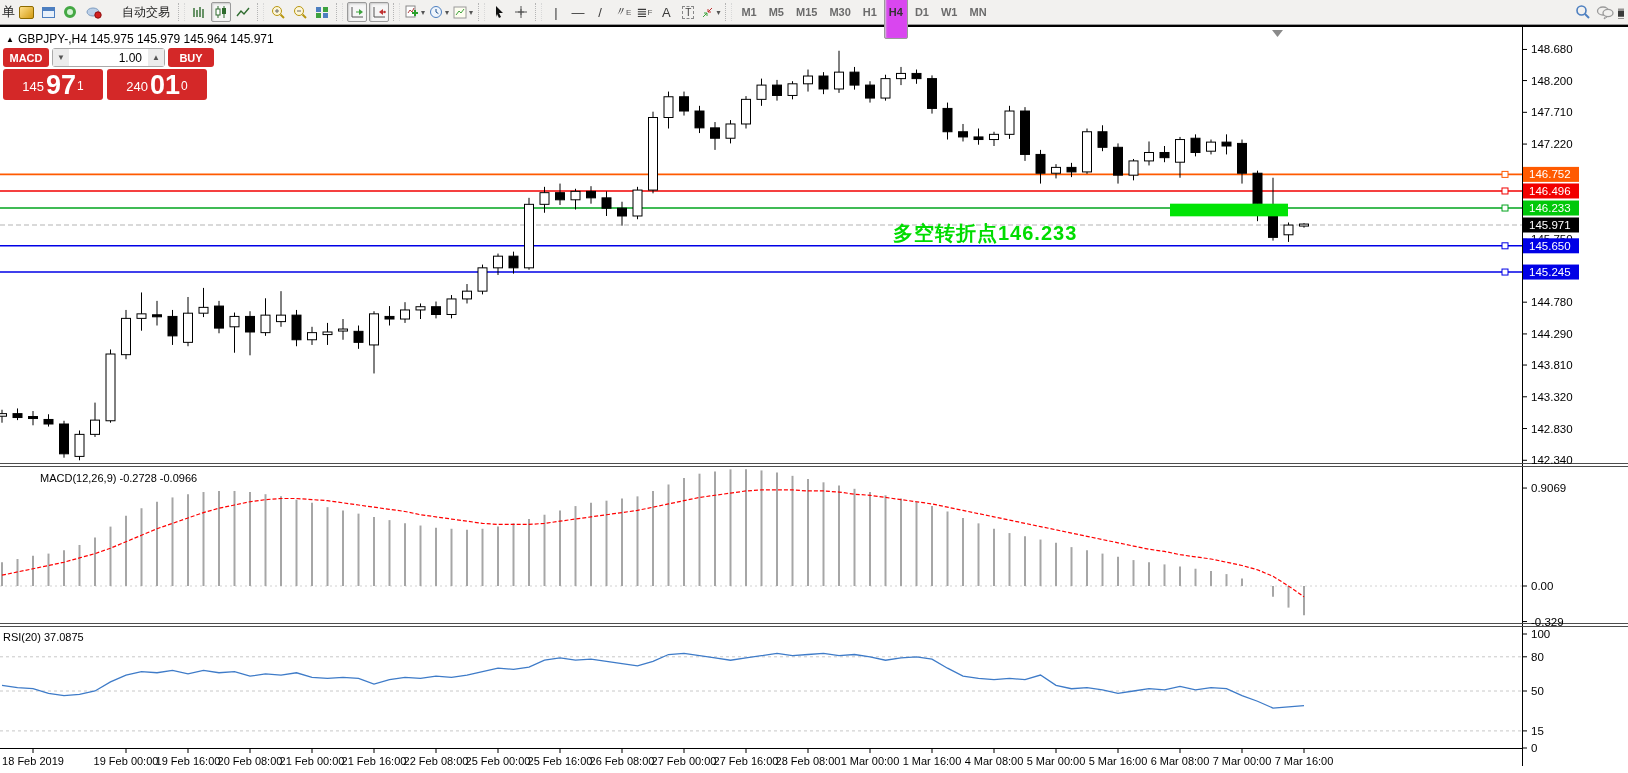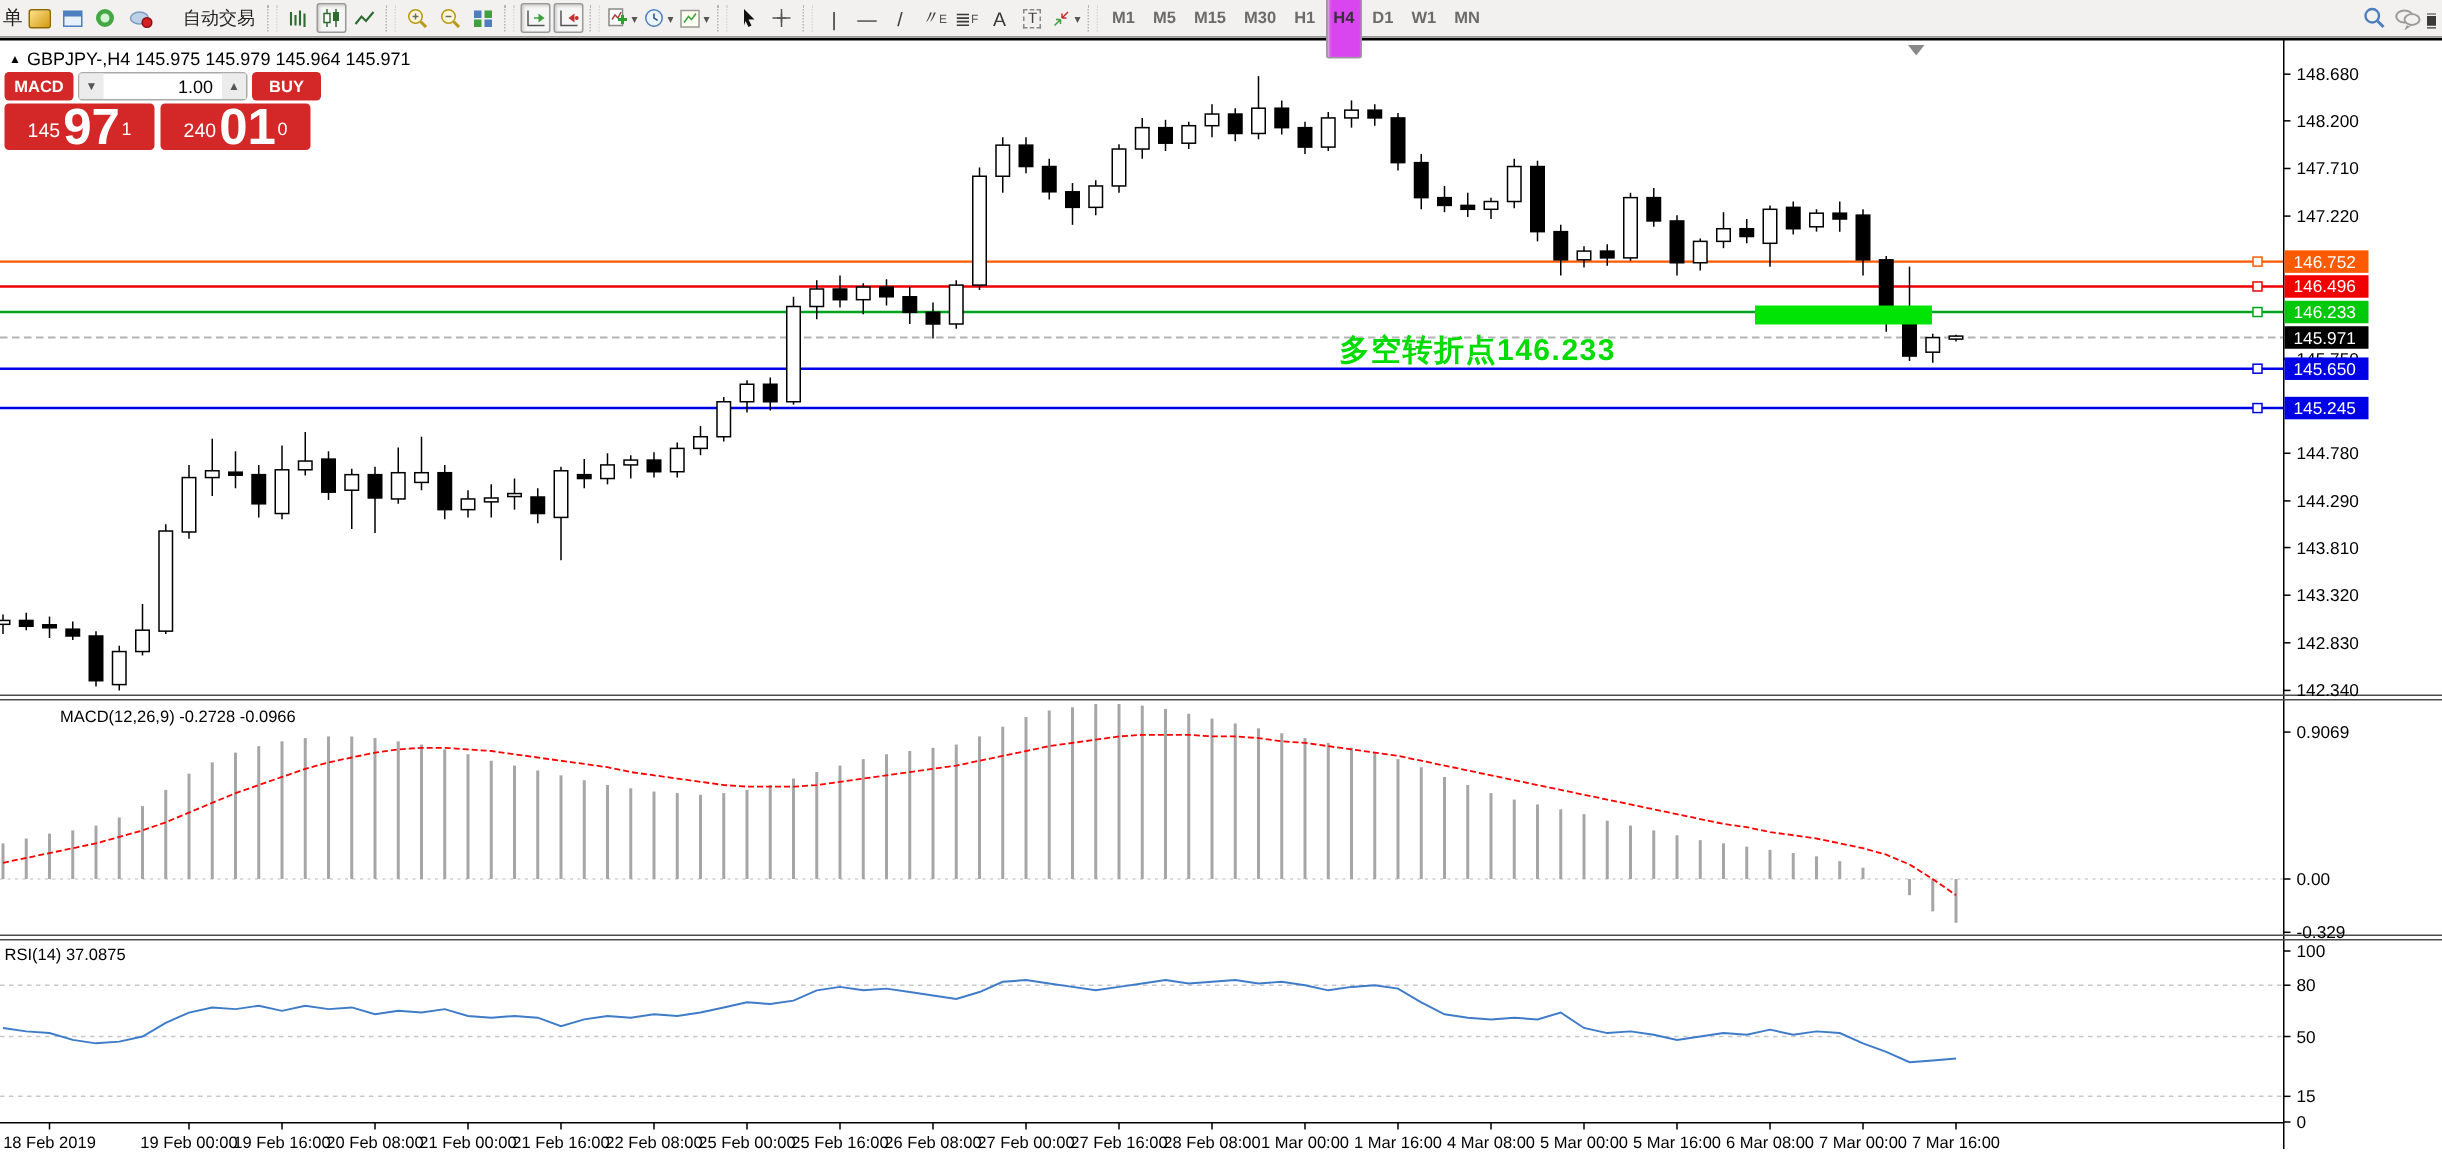--- a/index.html
+++ b/index.html
@@ -28,21 +28,21 @@
   .tp-row1{display:flex;height:19px;margin-bottom:2px;}
   .tp-sell,.tp-buy{width:46px;background:#d42828;color:#fff;font-size:11px;font-weight:bold;
     display:flex;align-items:center;justify-content:center;border-radius:3px;}
   .tp-spin{flex:1;margin:0 3px;background:#fff;border:1px solid #aaa;border-radius:3px;display:flex;align-items:stretch;}
   .tp-spin .sp-btn{width:16px;background:#ececec;color:#555;font-size:8px;display:flex;align-items:center;justify-content:center;}
   .tp-spin .sp-val{flex:1;font-size:12px;color:#000;display:flex;align-items:center;justify-content:flex-end;padding-right:6px;}
   .tp-row2{display:flex;height:31px;text-align:right;}
   .tp-price{width:100px;background:#d42828;color:#fff;border-radius:3px;display:flex;align-items:flex-end;justify-content:center;padding-bottom:1px;}
   .tp-price.buy{margin-left:4px;}
   .tp-price .small{font-size:13px;line-height:24px;}
-  .tp-price .big{font-size:34px;font-weight:bold;line-height:27px;margin-left:2px;}
+  .tp-price .big{font-size:27px;font-weight:bold;line-height:27px;margin-left:2px;}
   .tp-price .sup{font-size:12px;line-height:34px;vertical-align:top;align-self:flex-start;margin-left:1px;}
   
   .annotation{position:absolute;left:893px;top:194px;font-size:20px;font-weight:bold;z-index:15;letter-spacing:1px;}
   
   .ind-label{position:absolute;left:3px;font-size:11px;color:#000;z-index:10;}
   
   .ic{display:inline-block;}
 </style>
 </head>
 <body>
@@ -612,14 +612,14 @@
         <span class="small">240</span>
         <span class="big">01</span>
         <span class="sup">0</span>
       </div>
     </div>
   </div>
 
   <div class="annotation" style="color: rgb(0, 220, 0);">多空转折点146.233</div>
 
   <div class="ind-label" style="top:446px;padding-left:37px;">MACD(12,26,9) -0.2728 -0.0966</div>
-  <div class="ind-label" style="top:605px;">RSI(14) 37.0875</div>
+  <div class="ind-label" style="top:605px;">RSI(20) 37.0875</div>
 </div>
 
 </body></html>

